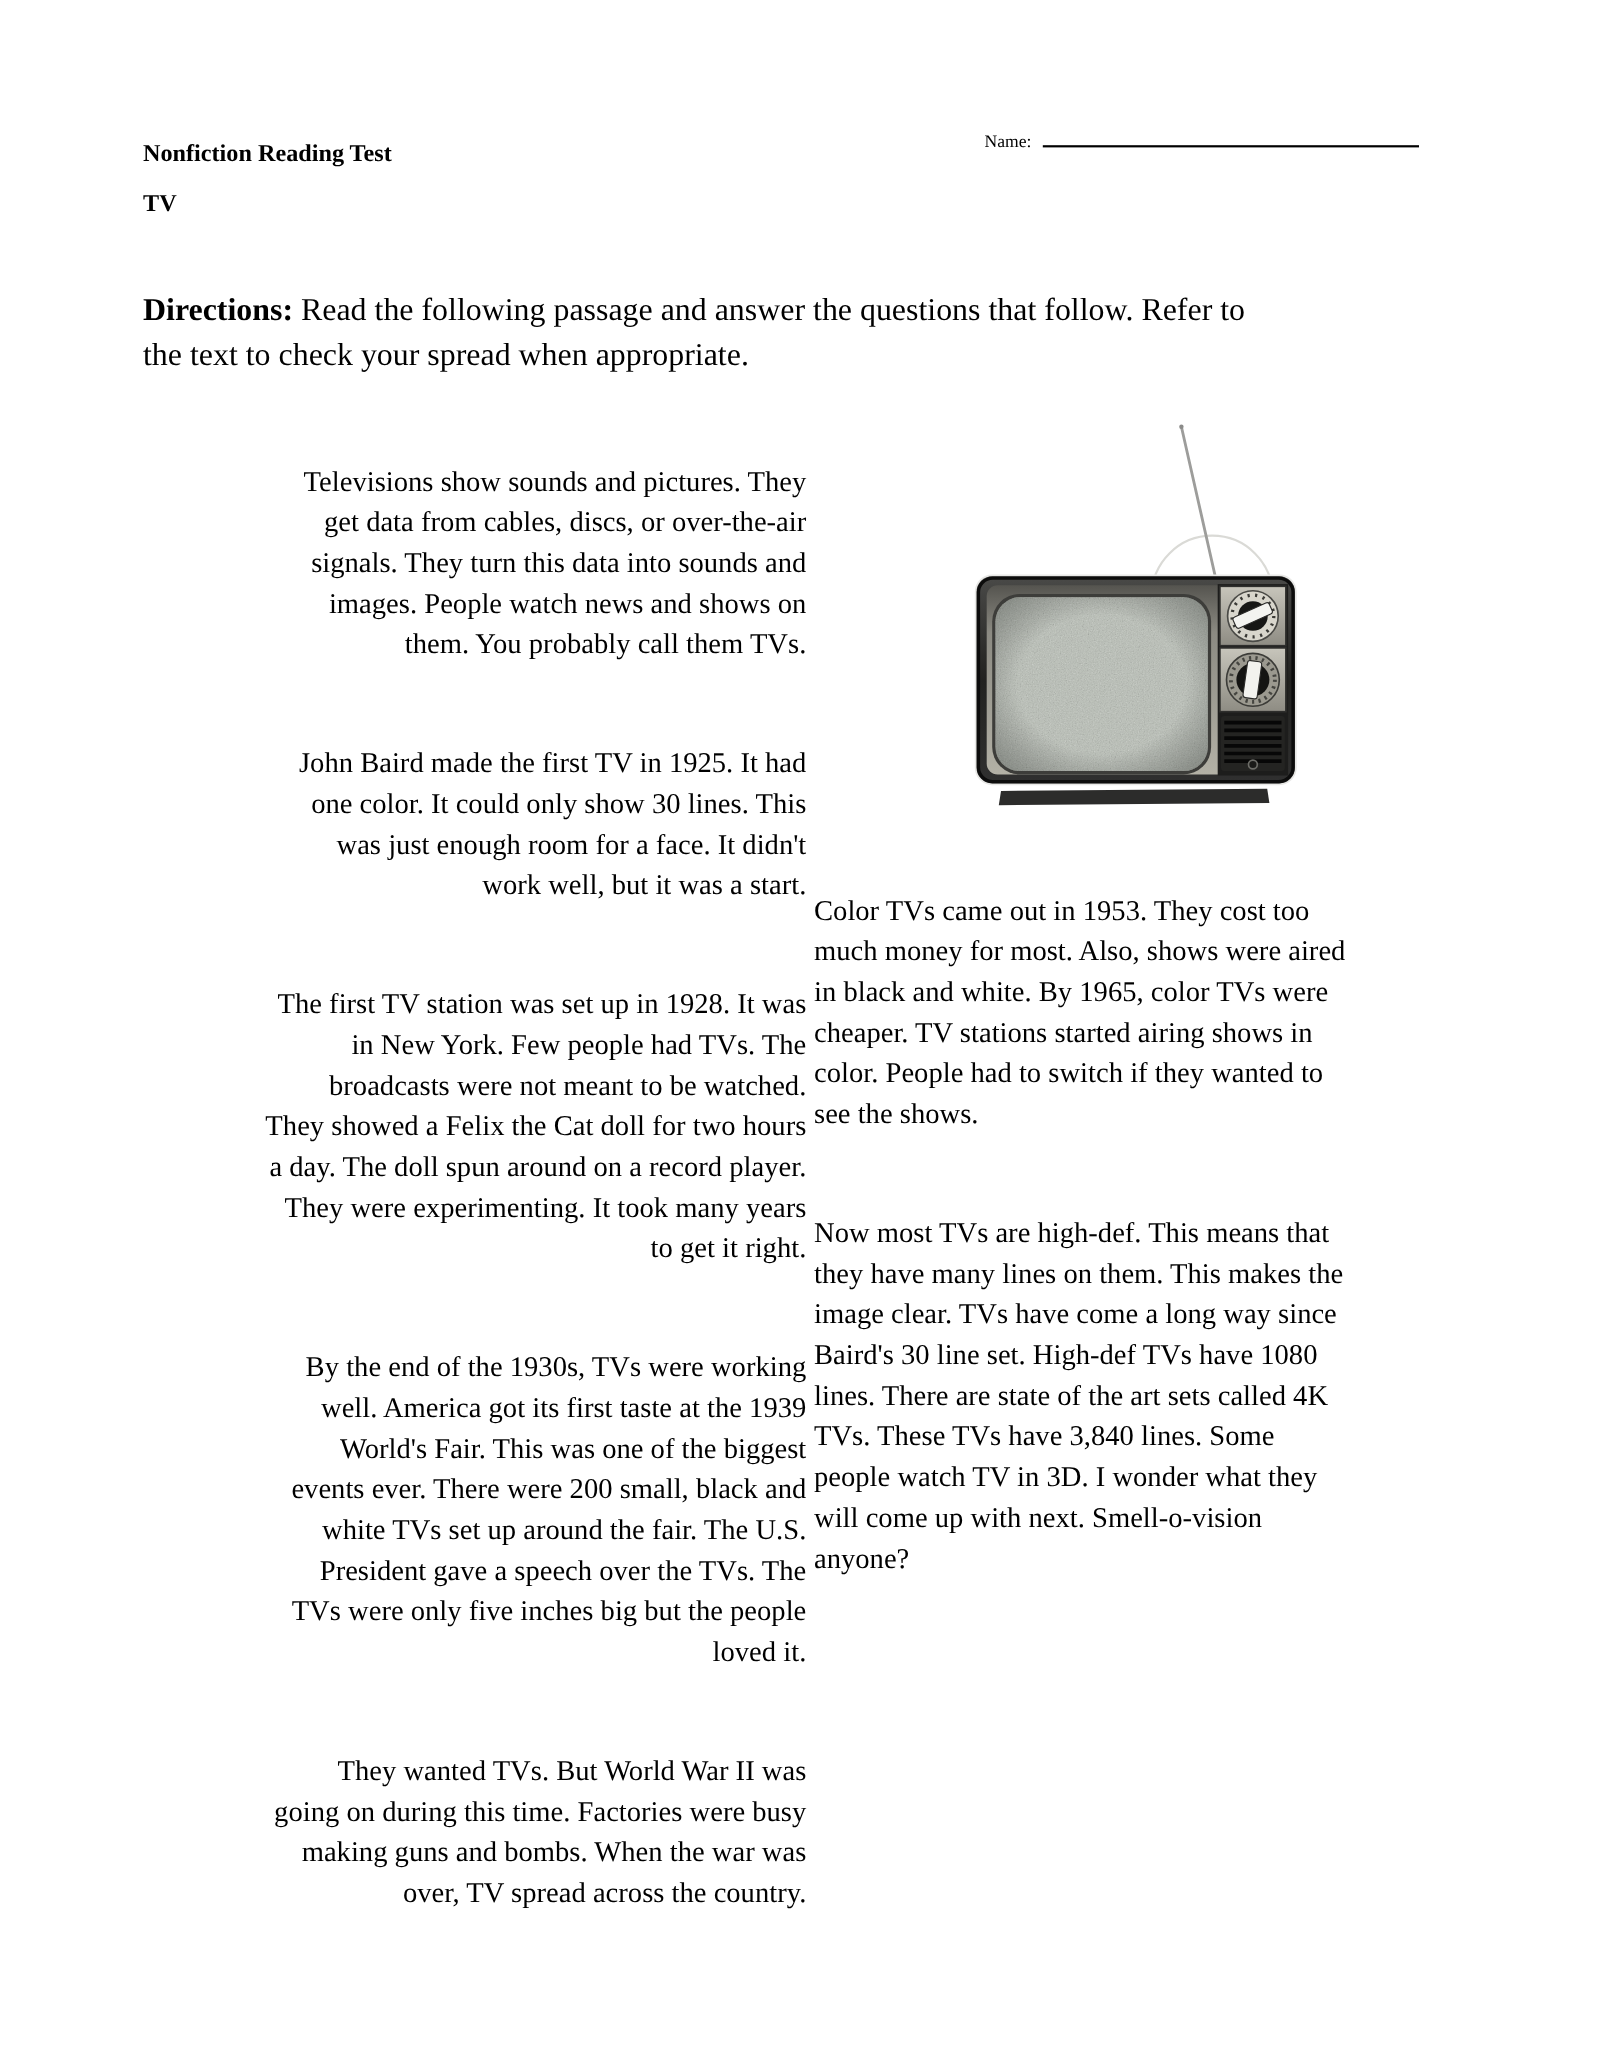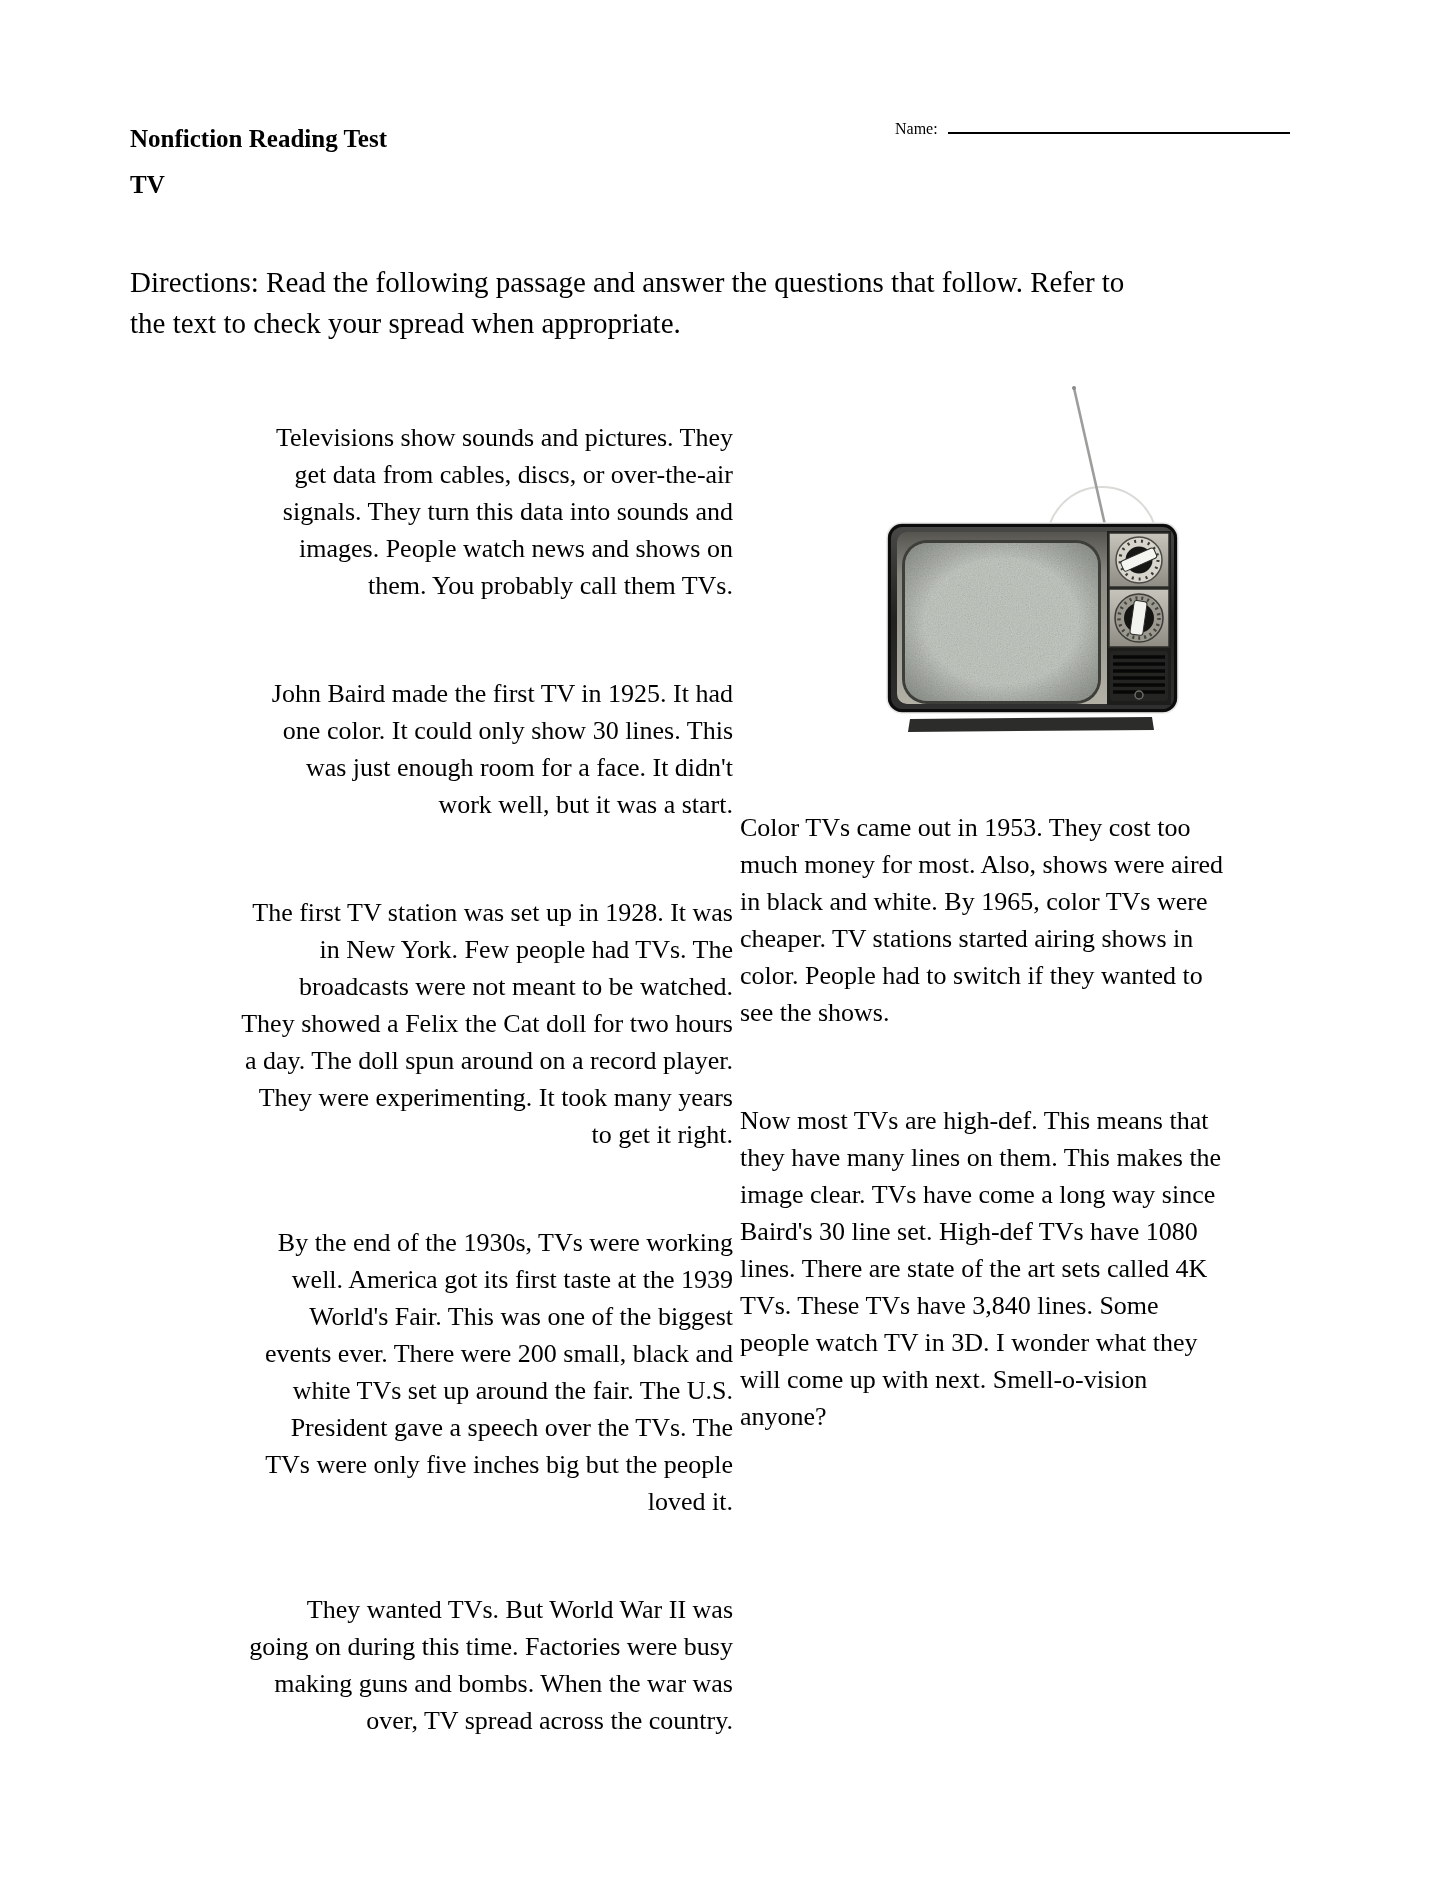--- a/index.html
+++ b/index.html
@@ -31,35 +31,35 @@
     margin-left: 10px;
     vertical-align: baseline;
   }
   .title-block {
     position: absolute;
     left: 130px;
     top: 116px;
   }
   .title-block h1, .title-block h2 {
     margin: 0;
-    font-size: 25px;
+    font-size: 22px;
     font-weight: bold;
     line-height: 46px;
   }
   .directions {
     position: absolute;
     left: 130px;
     top: 262px;
     width: 1240px;
     margin: 0;
     font-size: 29px;
     line-height: 41px;
     white-space: pre-line;
   }
-  .directions strong { font-weight: normal; }
+  .directions strong { font-weight: bold; }
   .col {
     position: absolute;
     font-size: 26px;
     line-height: 37px;
     white-space: pre-line;
   }
   .col p {
     margin: 0 0 34px 0;
   }
   .col-left  { left: 128px; top: 382px; width: 605px; text-align: right; }

